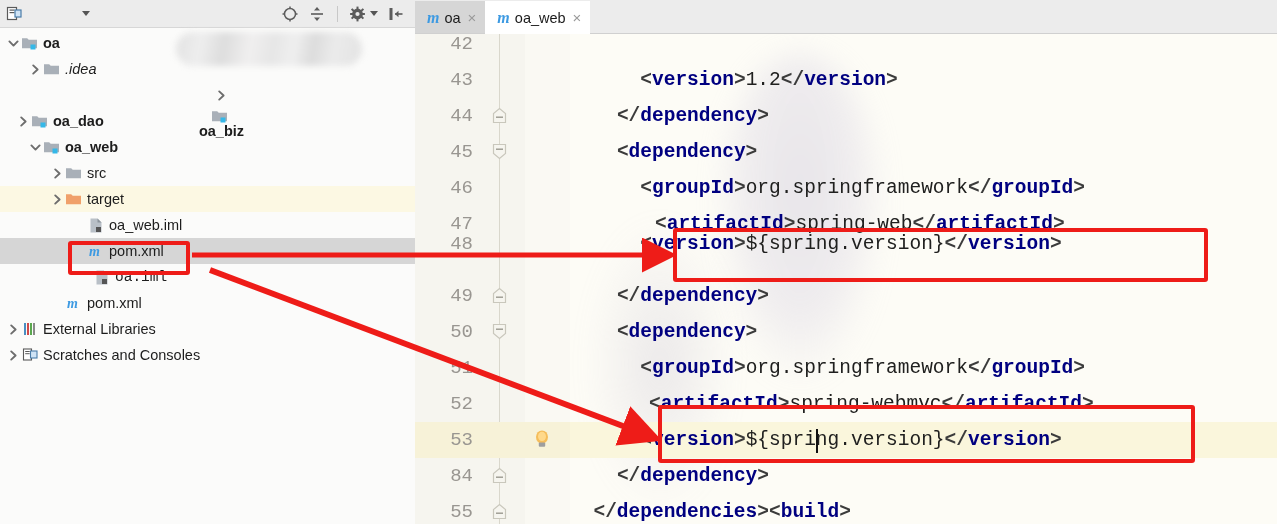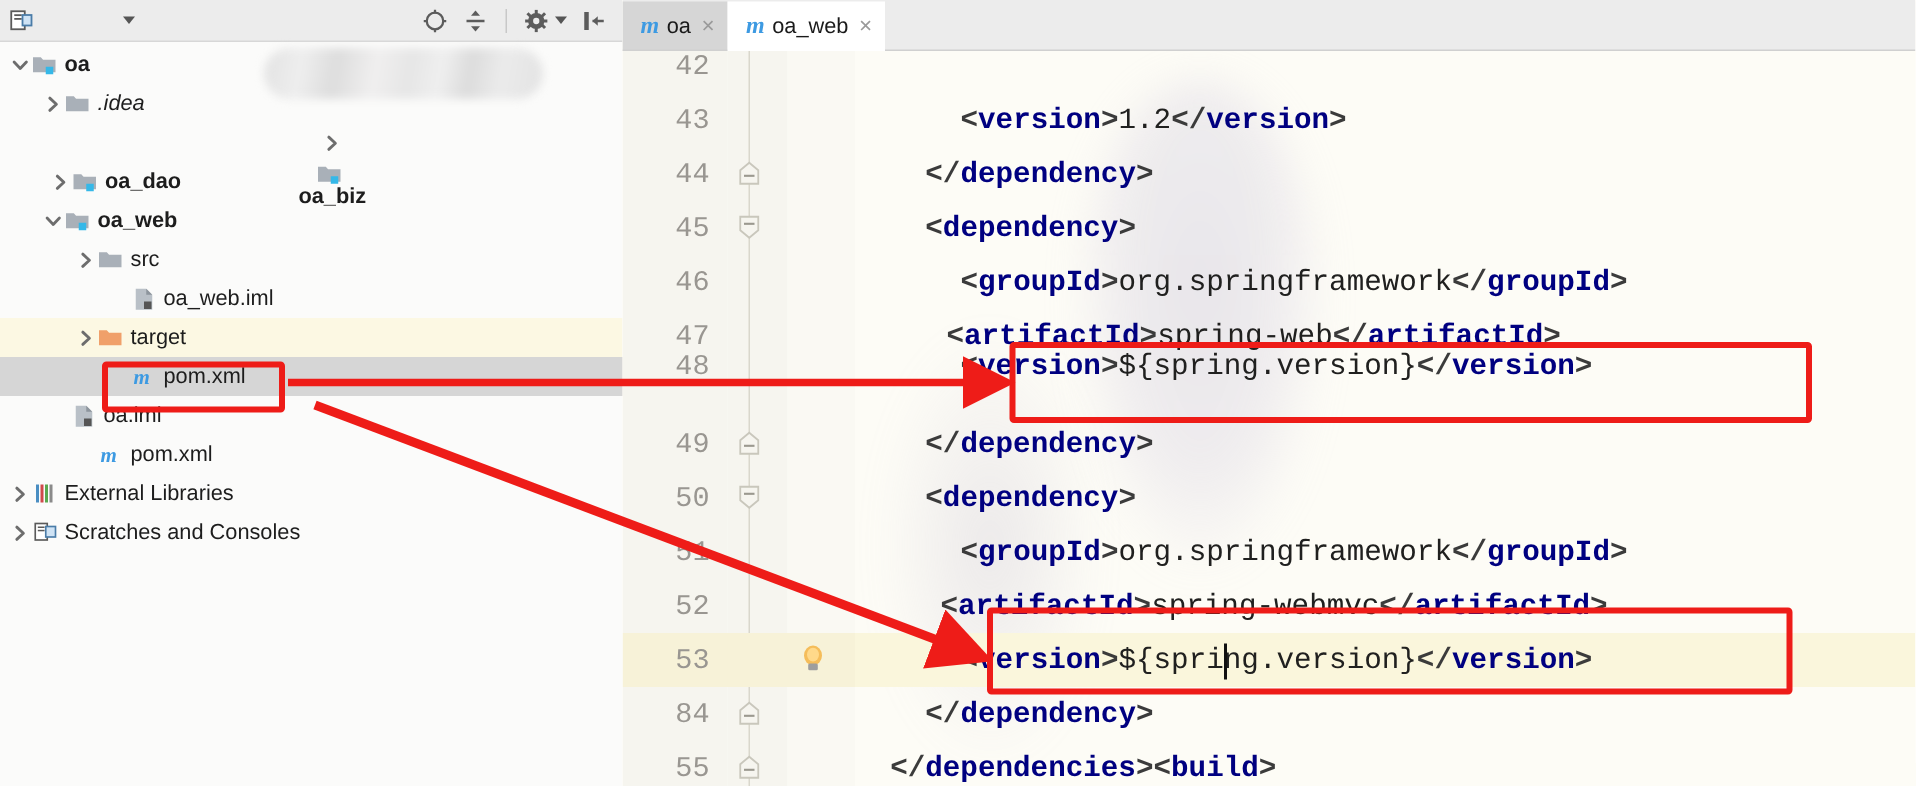--- a/index.html
+++ b/index.html
@@ -186,21 +186,21 @@
             </svg>
           </span>
           <span class="ficon">
             <svg width="18" height="16" viewBox="0 0 18 16">
               <path d="M1 3.2h5.2l1.5 1.6H16v8.4H1z" fill="#a9b0b8"></path>
               <rect x="9.5" y="9.5" width="5" height="5" fill="#35b8e8"></rect>
             </svg>
           </span>
           <span class="txt">oa_biz</span>
         </div>
-        <div class="row bold" style="padding-left: 33px; align-items: center;">
+        <div class="row bold" style="padding-left: 16px; align-items: center;">
           <span class="arrow">
             <svg width="11" height="11" viewBox="0 0 11 11">
               <path d="M3.2 1.4 L7.6 5.5 L3.2 9.6" fill="none" stroke="#6d6d6d" stroke-width="1.9" stroke-linecap="round" stroke-linejoin="round"></path>
             </svg>
           </span>
           <span class="ficon">
             <svg width="18" height="16" viewBox="0 0 18 16">
               <path d="M1 3.2h5.2l1.5 1.6H16v8.4H1z" fill="#a9b0b8"></path>
               <rect x="9.5" y="9.5" width="5" height="5" fill="#35b8e8"></rect>
             </svg>
@@ -226,59 +226,59 @@
             <svg width="11" height="11" viewBox="0 0 11 11">
               <path d="M3.2 1.4 L7.6 5.5 L3.2 9.6" fill="none" stroke="#6d6d6d" stroke-width="1.9" stroke-linecap="round" stroke-linejoin="round"></path>
             </svg>
           </span>
           <span class="ficon">
             <svg width="18" height="16" viewBox="0 0 18 16">
               <path d="M1 3.2h5.2l1.5 1.6H16v8.4H1z" fill="#a9b0b8"></path>
             </svg>
           </span>
           <span class="txt">src</span>
+        </div>
+        <div class="row sel-yellow" style="padding-left: 50px;">
+          <span class="arrow">
+            <svg width="11" height="11" viewBox="0 0 11 11">
+              <path d="M3.2 1.4 L7.6 5.5 L3.2 9.6" fill="none" stroke="#6d6d6d" stroke-width="1.9" stroke-linecap="round" stroke-linejoin="round"></path>
+            </svg>
+          </span>
+          <span class="ficon">
+            <svg width="18" height="16" viewBox="0 0 18 16">
+              <path d="M1 3.2h5.2l1.5 1.6H16v8.4H1z" fill="#f0a06a"></path>
+            </svg>
+          </span>
+          <span class="txt">target</span>
         </div>
         <div class="row" style="padding-left: 72px;">
           <span class="arrow">
             <span></span>
           </span>
           <span class="ficon">
             <svg width="16" height="17" viewBox="0 0 16 17">
               <path d="M2.5 1.5h7l4 4v10h-11z" fill="#b9c0c7"></path>
               <path d="M9.5 1.5l4 4h-4z" fill="#8d959d"></path>
               <rect x="8" y="10" width="5" height="5" fill="#555"></rect>
             </svg>
           </span>
           <span class="txt">oa_web.iml</span>
         </div>
-        <div class="row sel-yellow" style="padding-left: 50px;">
-          <span class="arrow">
-            <svg width="11" height="11" viewBox="0 0 11 11">
-              <path d="M3.2 1.4 L7.6 5.5 L3.2 9.6" fill="none" stroke="#6d6d6d" stroke-width="1.9" stroke-linecap="round" stroke-linejoin="round"></path>
-            </svg>
-          </span>
-          <span class="ficon">
-            <svg width="18" height="16" viewBox="0 0 18 16">
-              <path d="M1 3.2h5.2l1.5 1.6H16v8.4H1z" fill="#f0a06a"></path>
-            </svg>
-          </span>
-          <span class="txt">target</span>
-        </div>
         <div class="row sel-gray" style="padding-left: 72px; margin-left: 0px; width: 100%;">
           <span class="arrow">
             <span></span>
           </span>
           <span class="ficon">
             <svg width="17" height="17" viewBox="0 0 17 17">
               <text x="1" y="13" font-family="Liberation Serif, serif" font-style="italic" font-weight="bold" font-size="14" fill="#3d9ae2">m</text>
             </svg>
           </span>
           <span class="txt">pom.xml</span>
         </div>
-        <div class="row" style="padding-left: 32px;">
+        <div class="row" style="padding-left: 78px; font-family: Liberation Mono, monospace;">
           <span class="arrow">
             <span></span>
           </span>
           <span class="ficon">
             <svg width="16" height="17" viewBox="0 0 16 17">
               <path d="M2.5 1.5h7l4 4v10h-11z" fill="#b9c0c7"></path>
               <path d="M9.5 1.5l4 4h-4z" fill="#8d959d"></path>
               <rect x="8" y="10" width="5" height="5" fill="#555"></rect>
             </svg>
           </span>
@@ -380,21 +380,21 @@
                 <rect x="5" y="5.5" width="7" height="1.4" fill="#9b998f"></rect>
               </svg></div>
             <div class="code" style="left: 201.88px;"><span class="ang">&lt;</span><span class="tag">dependency</span><span class="ang">&gt;</span></div>
           </div>
           <div class="line" style="top: 136px;">
             <div class="ln">46</div>
             <div class="code" style="left: 225.32px;"><span class="ang">&lt;</span><span class="tag">groupId</span><span class="ang">&gt;</span><span class="txtv">org.springframework</span><span class="ang">&lt;/</span><span class="tag">groupId</span><span class="ang">&gt;</span></div>
           </div>
           <div class="line" style="top: 172px;">
             <div class="ln">47</div>
-            <div class="code" style="left: 216px;"><span class="ang">&lt;</span><span class="tag">artifactId</span><span class="ang">&gt;</span><span class="txtv">spring-web</span><span class="ang">&lt;/</span><span class="tag">artifactId</span><span class="ang">&gt;</span></div>
+            <div class="code" style="left: 240px;"><span class="ang">&lt;</span><span class="tag">artifactId</span><span class="ang">&gt;</span><span class="txtv">spring-web</span><span class="ang">&lt;/</span><span class="tag">artifactId</span><span class="ang">&gt;</span></div>
           </div>
           <div class="line" style="top: 192px;">
             <div class="ln">48</div>
             <div class="code" style="left: 225.32px;"><span class="ang">&lt;</span><span class="tag">version</span><span class="ang">&gt;</span><span class="txtv">${spring.version}</span><span class="ang">&lt;/</span><span class="tag">version</span><span class="ang">&gt;</span></div>
           </div>
           <div class="line" style="top: 244px;">
             <div class="ln">49</div>
             <div class="fold" style="top: 9px;"><svg width="17" height="17" viewBox="0 0 17 17">
                 <path d="M2.5 15.5h12v-9l-6-5-6 5z" fill="#f6f5ef" stroke="#c9c7bc" stroke-width="1.2"></path>
                 <rect x="5" y="9.5" width="7" height="1.4" fill="#9b998f"></rect>
@@ -408,21 +408,21 @@
                 <rect x="5" y="5.5" width="7" height="1.4" fill="#9b998f"></rect>
               </svg></div>
             <div class="code" style="left: 201.88px;"><span class="ang">&lt;</span><span class="tag">dependency</span><span class="ang">&gt;</span></div>
           </div>
           <div class="line" style="top: 316px;">
             <div class="ln">51</div>
             <div class="code" style="left: 225.32px;"><span class="ang">&lt;</span><span class="tag">groupId</span><span class="ang">&gt;</span><span class="txtv">org.springframework</span><span class="ang">&lt;/</span><span class="tag">groupId</span><span class="ang">&gt;</span></div>
           </div>
           <div class="line" style="top: 352px;">
             <div class="ln">52</div>
-            <div class="code" style="left: 212px; text-align: right;"><span class="ang">&lt;</span><span class="tag">artifactId</span><span class="ang">&gt;</span><span class="txtv">spring-webmvc</span><span class="ang">&lt;/</span><span class="tag">artifactId</span><span class="ang">&gt;</span></div>
+            <div class="code" style="left: 234px; text-align: right;"><span class="ang">&lt;</span><span class="tag">artifactId</span><span class="ang">&gt;</span><span class="txtv">spring-webmvc</span><span class="ang">&lt;/</span><span class="tag">artifactId</span><span class="ang">&gt;</span></div>
           </div>
           <div class="line" style="top: 388px;">
             <div style="position: absolute; left: 155px; right: 0px; top: 0px; height: 36px; background: rgb(250, 246, 220);"></div>
             <div style="position: absolute; left: 0px; width: 155px; top: 0px; height: 36px; background: rgb(247, 242, 216);"></div>
             <div class="ln">53</div>
             <div style="position: absolute; left: 117px; top: 6px;"><svg width="20" height="22" viewBox="0 0 20 22">
                 <ellipse cx="10" cy="9" rx="6" ry="6.6" fill="#f5bd5a"></ellipse>
                 <ellipse cx="10" cy="8.4" rx="4" ry="4.6" fill="#ffd98a"></ellipse>
                 <rect x="6.8" y="14.4" width="6.4" height="4.4" rx="1" fill="#9e9e9e"></rect>
               </svg></div>

